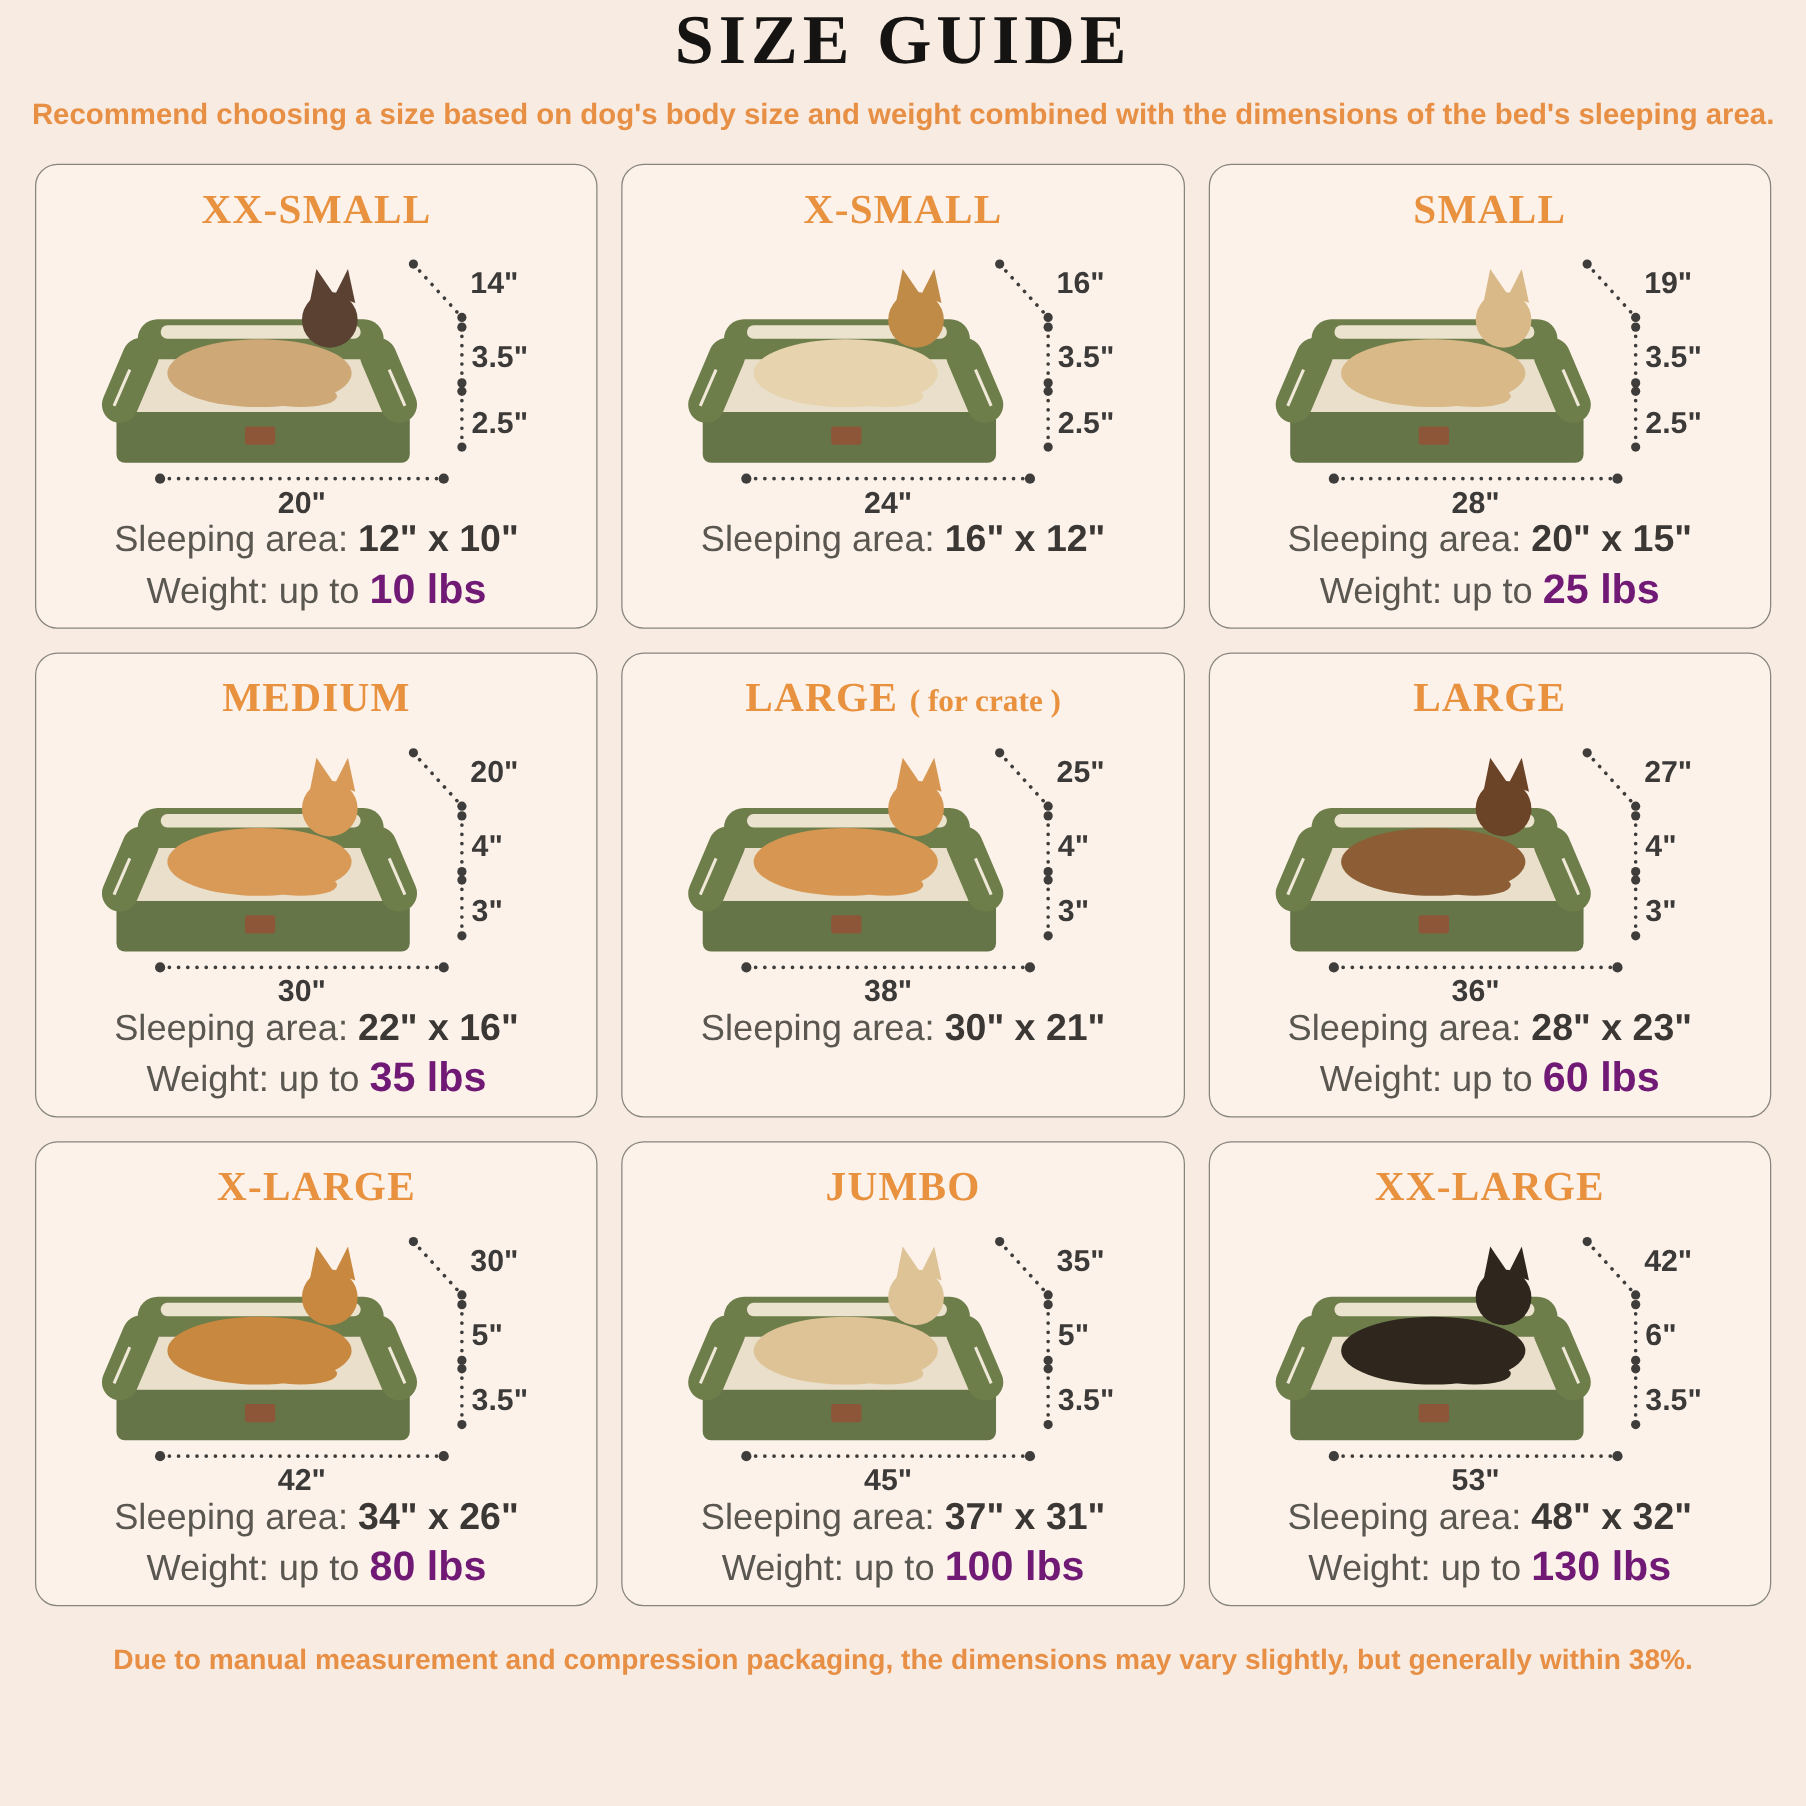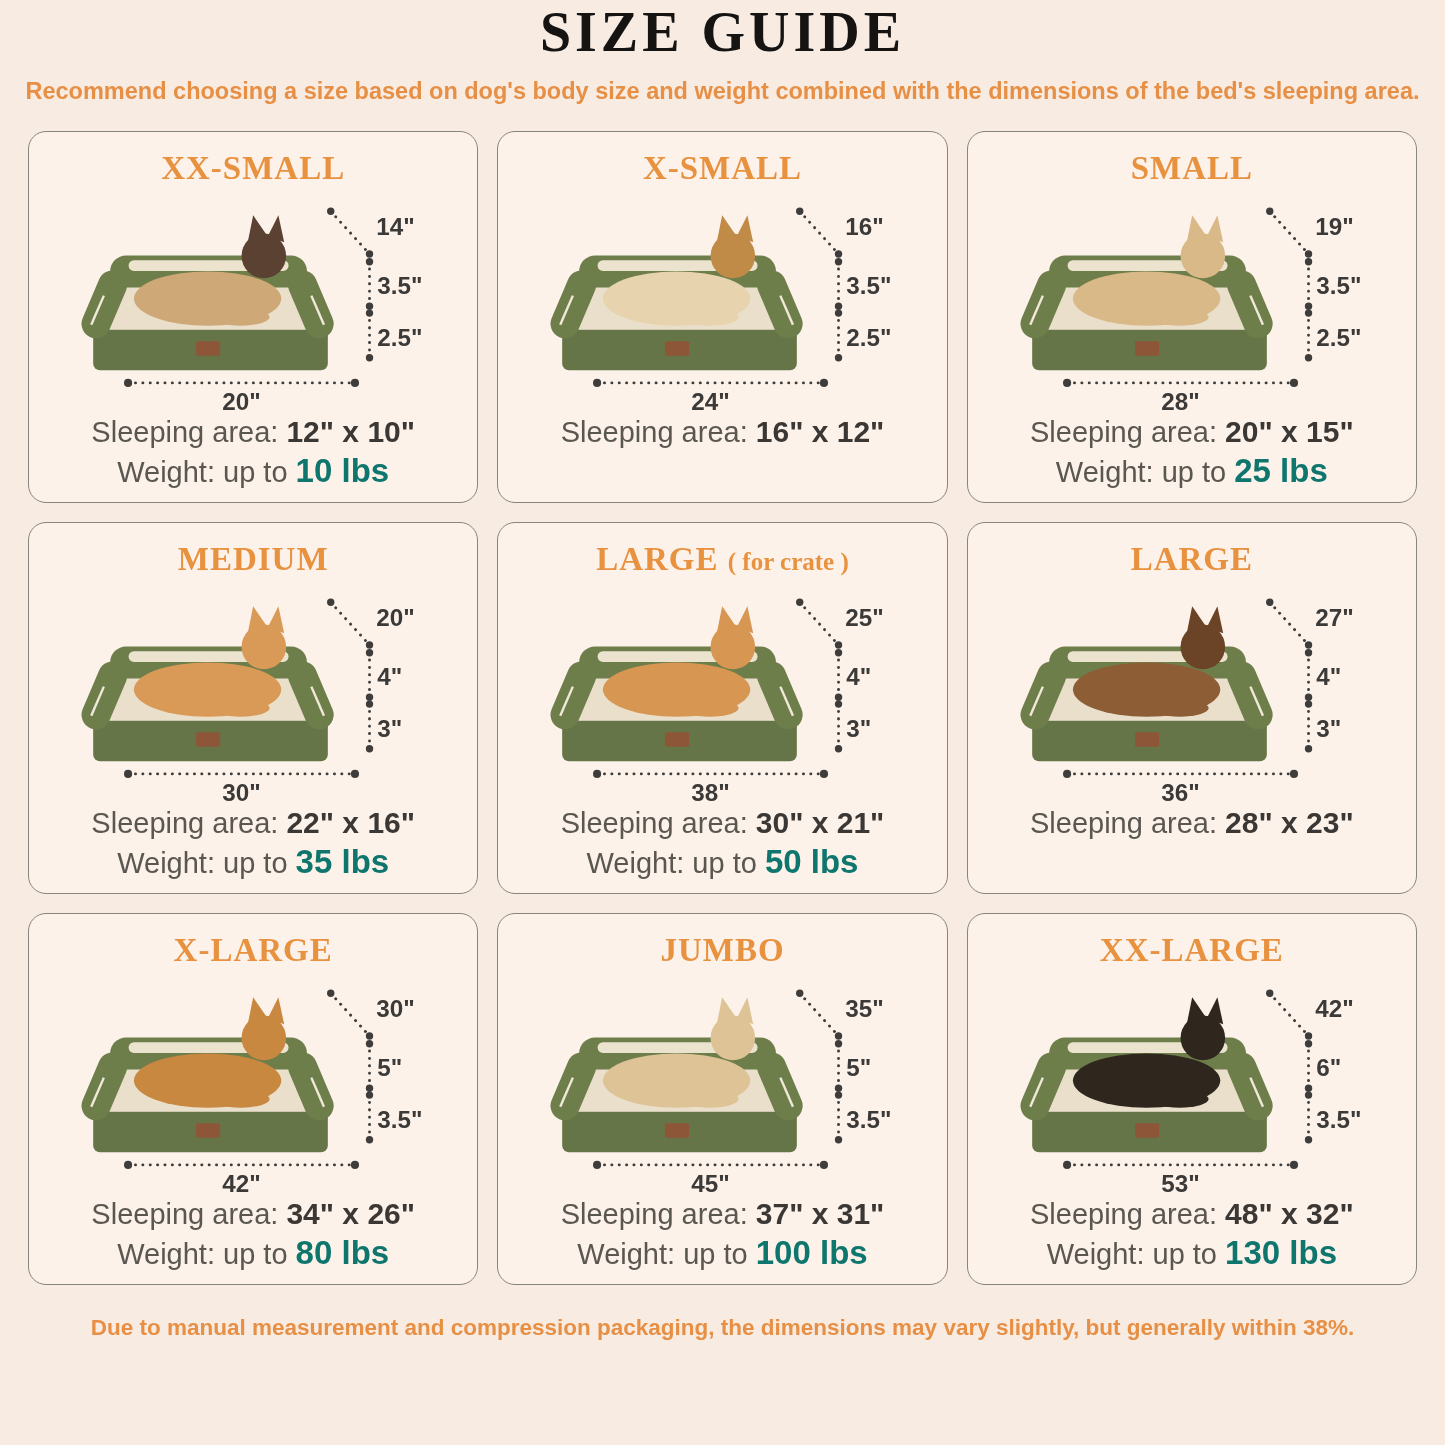--- a/index.html
+++ b/index.html
@@ -81,21 +81,21 @@
     font-size:29px;
     line-height:1.22;
   }
   .sleep-line .val{
     font-weight:700;
     color:#3a3734;
     font-size:30px;
   }
   .weight-line .val{
     font-weight:700;
-    color:#0f766e;
+    color:#701a75;
     font-size:33px;
     margin-top:44px;
   }
   .page-footnote{
     margin:30px 0 0;
     text-align:center;
     font-size:22.5px;
     font-weight:700;
     color:#e78f44;
   }
@@ -351,21 +351,20 @@
       </g>
       <g>
         <text x="352" y="50">25"</text>
         <text x="353" y="111">4"</text>
         <text x="353" y="165">3"</text>
         <text x="213" y="231" text-anchor="middle">38"</text>
       </g>
     </svg>
 
     <p class="sleep-line"><span class="lbl">Sleeping area:</span> <span class="val">30" x 21"</span></p>
-    <p class="weight-line"><span class="lbl">Weight: up to</span> <span class="val">50 lbs</span></p>
   </section>
 
   <section class="card">
     <h2 class="card-title"><span>LARGE</span> <span class="suffix"></span></h2>
 
     <svg class="figure" viewBox="0 0 450 235">
       <g>
         <rect x="60" y="148" width="242" height="42" rx="7" fill="#657547"></rect>
         <polygon points="100,96 258,96 301,148 57,148" fill="#e9dfca"></polygon>
         <line x1="94" y1="88" x2="264" y2="88" stroke="#6e7e4b" stroke-width="33" stroke-linecap="round"></line>
@@ -402,20 +401,21 @@
       </g>
       <g>
         <text x="352" y="50">27"</text>
         <text x="353" y="111">4"</text>
         <text x="353" y="165">3"</text>
         <text x="213" y="231" text-anchor="middle">36"</text>
       </g>
     </svg>
 
     <p class="sleep-line"><span class="lbl">Sleeping area:</span> <span class="val">28" x 23"</span></p>
+    <p class="weight-line"><span class="lbl">Weight: up to</span> <span class="val">60 lbs</span></p>
   </section>
 
   <section class="card">
     <h2 class="card-title"><span>X-LARGE</span> <span class="suffix"></span></h2>
 
     <svg class="figure" viewBox="0 0 450 235">
       <g>
         <rect x="60" y="148" width="242" height="42" rx="7" fill="#657547"></rect>
         <polygon points="100,96 258,96 301,148 57,148" fill="#e9dfca"></polygon>
         <line x1="94" y1="88" x2="264" y2="88" stroke="#6e7e4b" stroke-width="33" stroke-linecap="round"></line>

